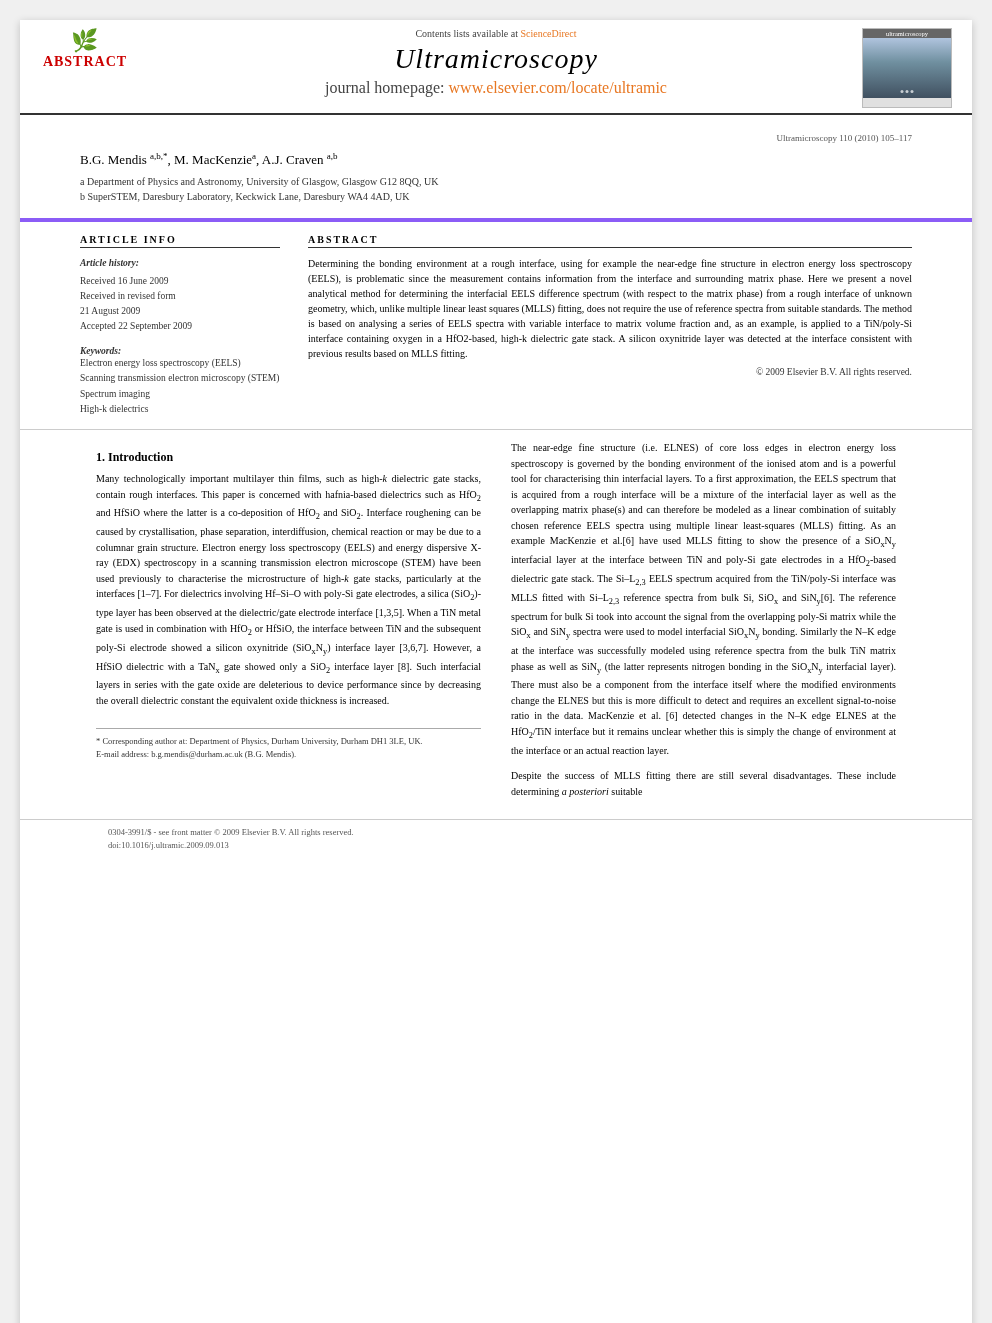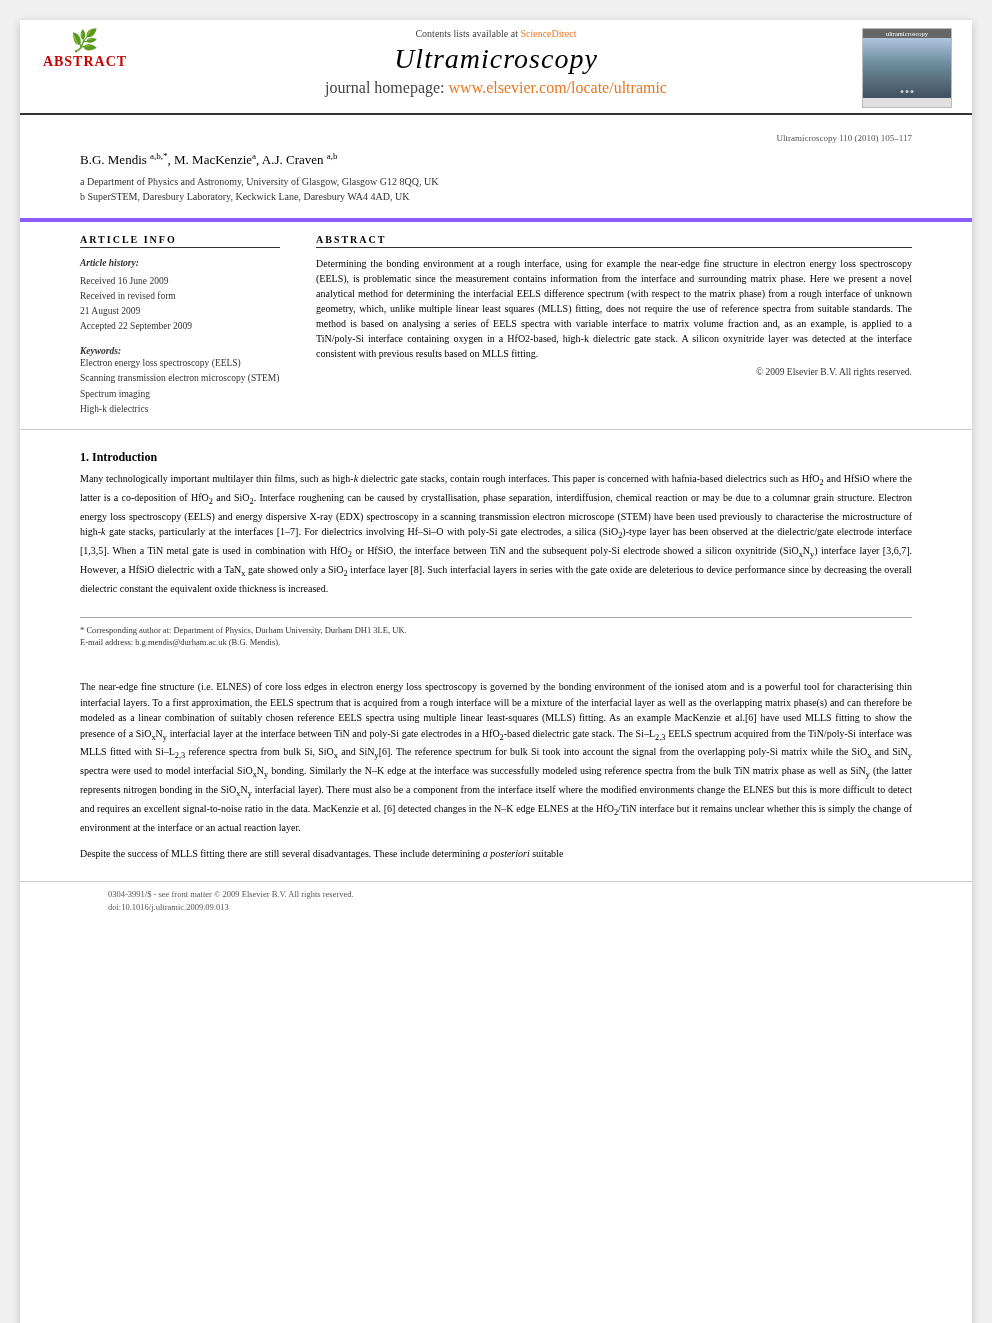--- a/index.html
+++ b/index.html
@@ -92,21 +92,21 @@
       font-size: 10px;
       color: #333;
       line-height: 1.5;
       margin-bottom: 4px;
     }
 
     
     .two-col {
       display: flex;
       padding: 12px 60px;
-      gap: 36px;
+      gap: 28px;
       border-bottom: 1px solid #ccc;
     }
     .left-col {
       width: 200px;
       min-width: 200px;
     }
     .right-col {
       flex: 1;
     }
     .section-label {
@@ -149,23 +149,22 @@
     .copyright-line {
       font-size: 9.5px;
       color: #333;
       text-align: right;
       margin-top: 6px;
     }
 
     
     .main-content {
       display: flex;
-      padding: 10px 60px;
+      padding: 10px 76px;
       gap: 30px;
-      flex-direction: column;
     }
     .main-left {
       flex: 1;
     }
     .main-right {
       flex: 1;
     }
     .section-title {
       font-size: 12px;
       font-weight: bold;

